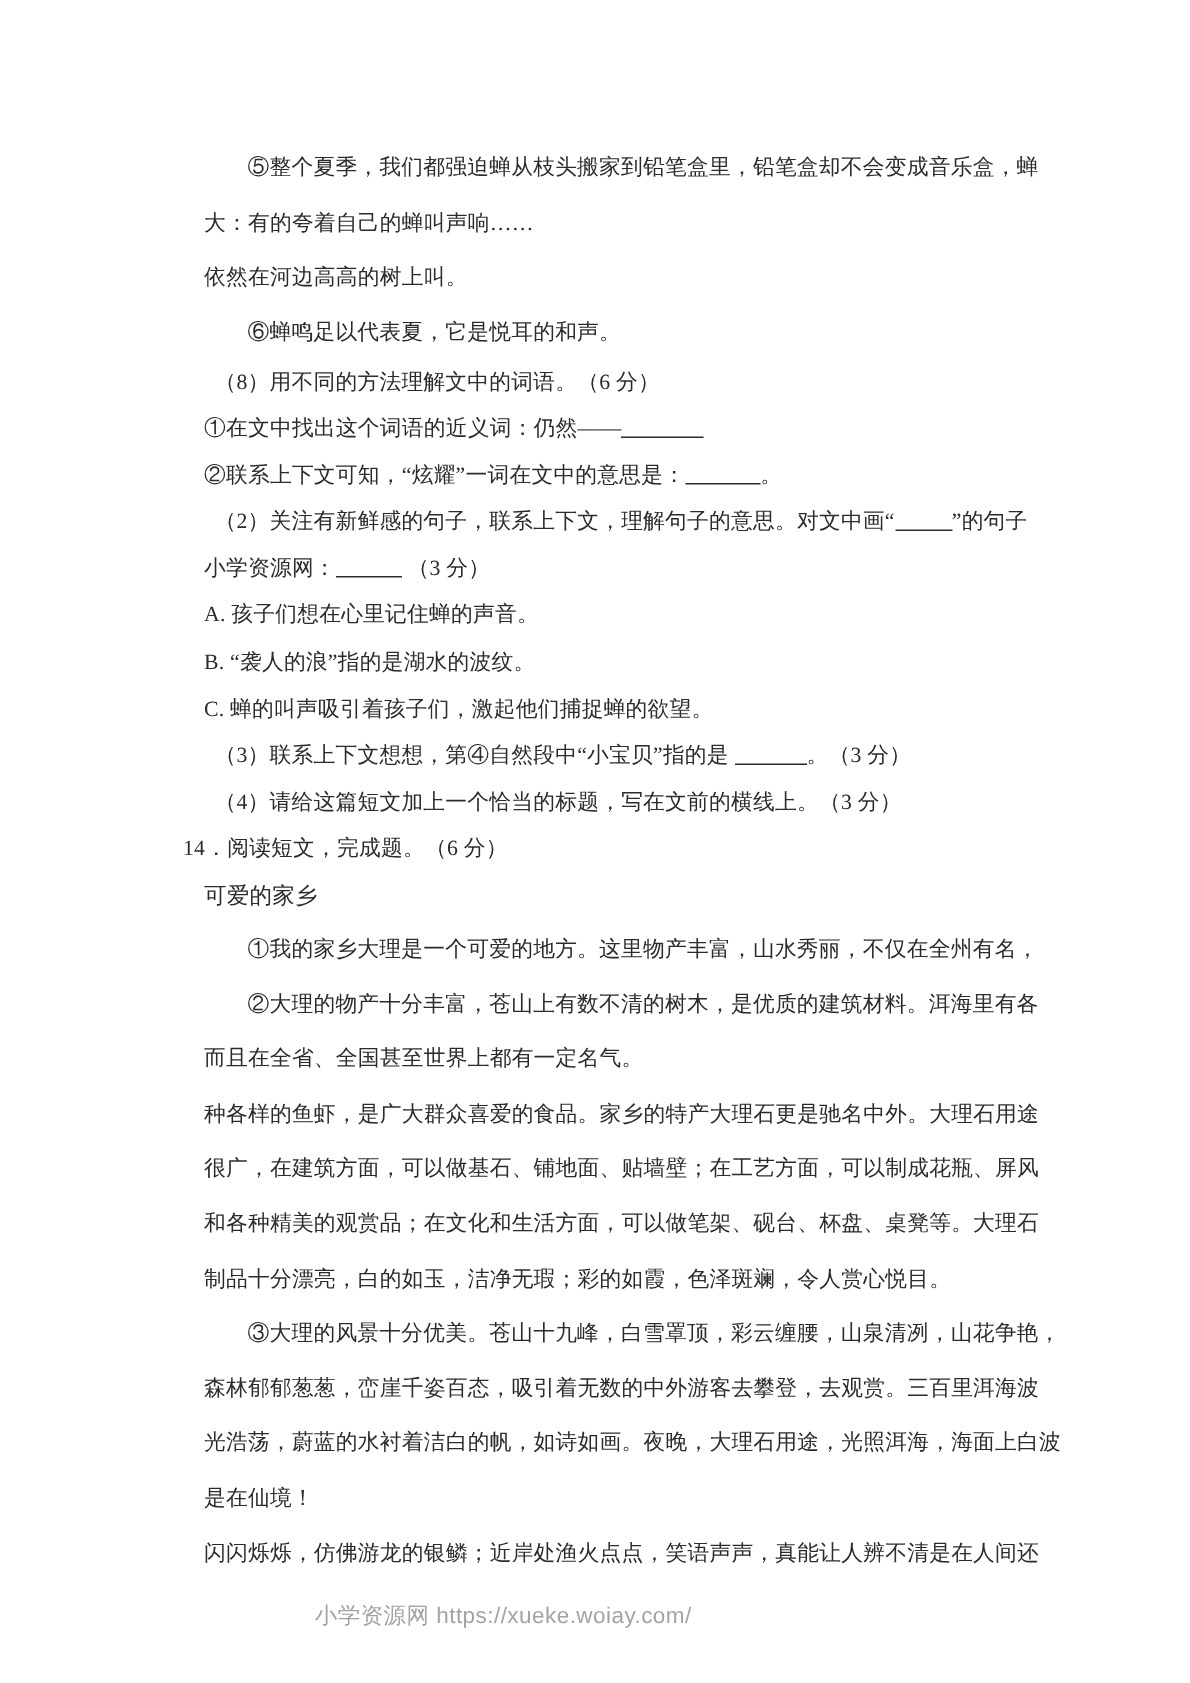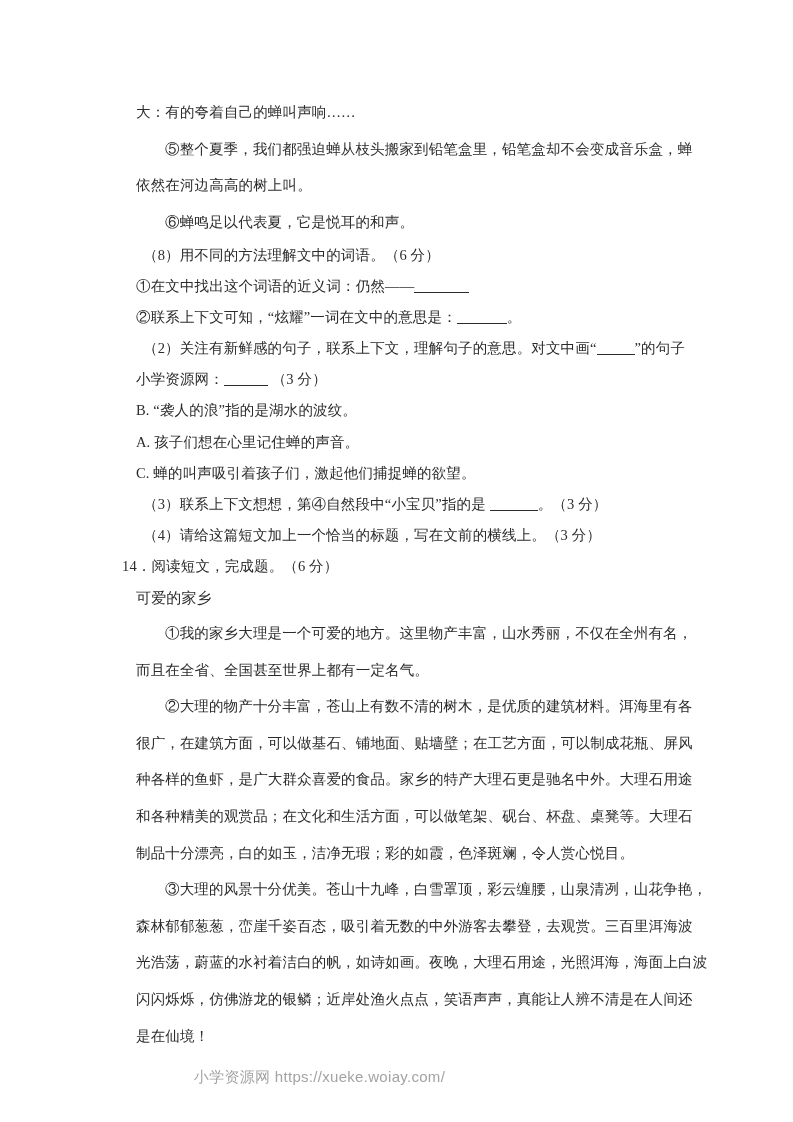--- a/index.html
+++ b/index.html
@@ -27,68 +27,68 @@
     border-bottom:1px solid #2b2b2b;
     height:13px;
     vertical-align:-2px;
   }
   .w-long{width:55px;}
   .w-mid{width:50px;}
   .w-short{width:38px;}
   .w-ans{width:44px;}
   .w-ref{width:48px;}
   .footer{
-    position:absolute;left:0;top:1068px;width:639px;
+    position:absolute;left:16px;top:1068px;width:639px;
     text-align:center;
     font-family:"Liberation Sans","DejaVu Sans",sans-serif;
     font-size:15px;
     color:#a3a3a3;
     letter-spacing:0.3px;
   }
 </style>
 </head>
 <body>
 
 <div class="page">
   <div class="content">
 
     <section class="passage">
+      <div class="ln indent"><span>⑤整个夏季，我们都强迫蝉从枝头搬家到铅笔盒里，铅笔盒却不会变成音乐盒，蝉</span></div>
       <div class="ln"><span>大：有的夸着自己的蝉叫声响……</span></div>
-      <div class="ln indent"><span>⑤整个夏季，我们都强迫蝉从枝头搬家到铅笔盒里，铅笔盒却不会变成音乐盒，蝉</span></div>
       <div class="ln"><span>依然在河边高高的树上叫。</span></div>
       <div class="ln indent"><span>⑥蝉鸣足以代表夏，它是悦耳的和声。</span></div>
     </section>
 
     <section class="questions">
       <div class="ln qline"><span>（8）用不同的方法理解文中的词语。（6 分）</span></div>
       <div class="ln"><span>①在文中找出这个词语的近义词：仍然——</span><span class="blank w-long"></span></div>
       <div class="ln"><span>②联系上下文可知，“炫耀”一词在文中的意思是：</span><span class="blank w-mid"></span><span>。</span></div>
       <div class="ln qline"><span>（2）关注有新鲜感的句子，联系上下文，理解句子的意思。对文中画“</span><span class="blank w-short"></span><span>”的句子</span></div>
       <div class="ln"><span>小学资源网：</span><span class="blank w-ans"></span> <span>（3 分）</span></div>
+      <div class="ln"><span>A. 孩子们想在心里记住蝉的声音。</span></div>
       <div class="ln"><span>B. “袭人的浪”指的是湖水的波纹。</span></div>
-      <div class="ln"><span>A. 孩子们想在心里记住蝉的声音。</span></div>
       <div class="ln"><span>C. 蝉的叫声吸引着孩子们，激起他们捕捉蝉的欲望。</span></div>
       <div class="ln qline"><span>（3）联系上下文想想，第④自然段中“小宝贝”指的是 </span><span class="blank w-ref"></span><span>。（3 分）</span></div>
       <div class="ln qline"><span>（4）请给这篇短文加上一个恰当的标题，写在文前的横线上。（3 分）</span></div>
       <div class="ln qnum-line"><span>14．阅读短文，完成题。（6 分）</span></div>
     </section>
 
     <div class="ln title-line"><span>可爱的家乡</span></div>
 
     <section class="essay">
       <div class="ln indent"><span>①我的家乡大理是一个可爱的地方。这里物产丰富，山水秀丽，不仅在全州有名，</span></div>
+      <div class="ln indent"><span>②大理的物产十分丰富，苍山上有数不清的树木，是优质的建筑材料。洱海里有各</span></div>
       <div class="ln"><span>而且在全省、全国甚至世界上都有一定名气。</span></div>
-      <div class="ln indent"><span>②大理的物产十分丰富，苍山上有数不清的树木，是优质的建筑材料。洱海里有各</span></div>
+      <div class="ln"><span>种各样的鱼虾，是广大群众喜爱的食品。家乡的特产大理石更是驰名中外。大理石用途</span></div>
       <div class="ln"><span>很广，在建筑方面，可以做基石、铺地面、贴墙壁；在工艺方面，可以制成花瓶、屏风</span></div>
-      <div class="ln"><span>种各样的鱼虾，是广大群众喜爱的食品。家乡的特产大理石更是驰名中外。大理石用途</span></div>
       <div class="ln"><span>和各种精美的观赏品；在文化和生活方面，可以做笔架、砚台、杯盘、桌凳等。大理石</span></div>
       <div class="ln"><span>制品十分漂亮，白的如玉，洁净无瑕；彩的如霞，色泽斑斓，令人赏心悦目。</span></div>
       <div class="ln indent"><span>③大理的风景十分优美。苍山十九峰，白雪罩顶，彩云缠腰，山泉清冽，山花争艳，</span></div>
       <div class="ln"><span>森林郁郁葱葱，峦崖千姿百态，吸引着无数的中外游客去攀登，去观赏。三百里洱海波</span></div>
       <div class="ln"><span>光浩荡，蔚蓝的水衬着洁白的帆，如诗如画。夜晚，大理石用途，光照洱海，海面上白波</span></div>
+      <div class="ln"><span>是在仙境！</span></div>
       <div class="ln"><span>闪闪烁烁，仿佛游龙的银鳞；近岸处渔火点点，笑语声声，真能让人辨不清是在人间还</span></div>
-      <div class="ln"><span>是在仙境！</span></div>
     </section>
 
   </div>
 
   <div class="footer"><span>小学资源网 https://xueke.woiay.com/</span></div>
 </div>
 
 </body></html>

